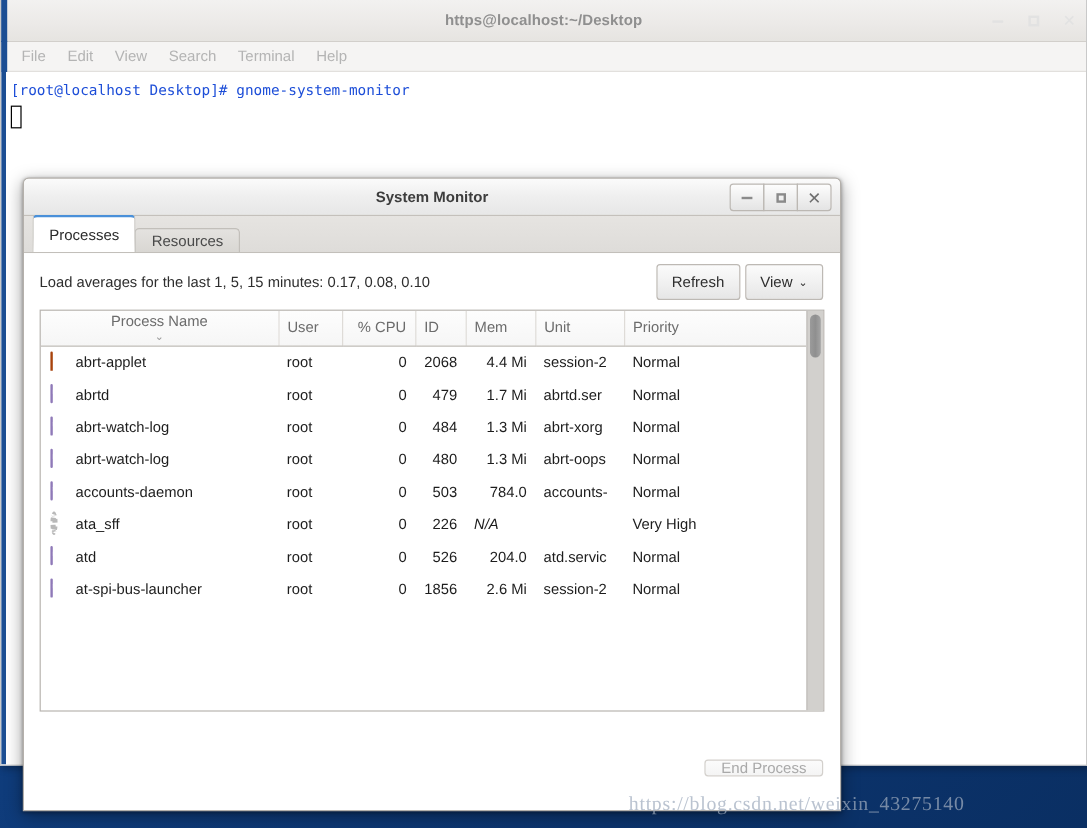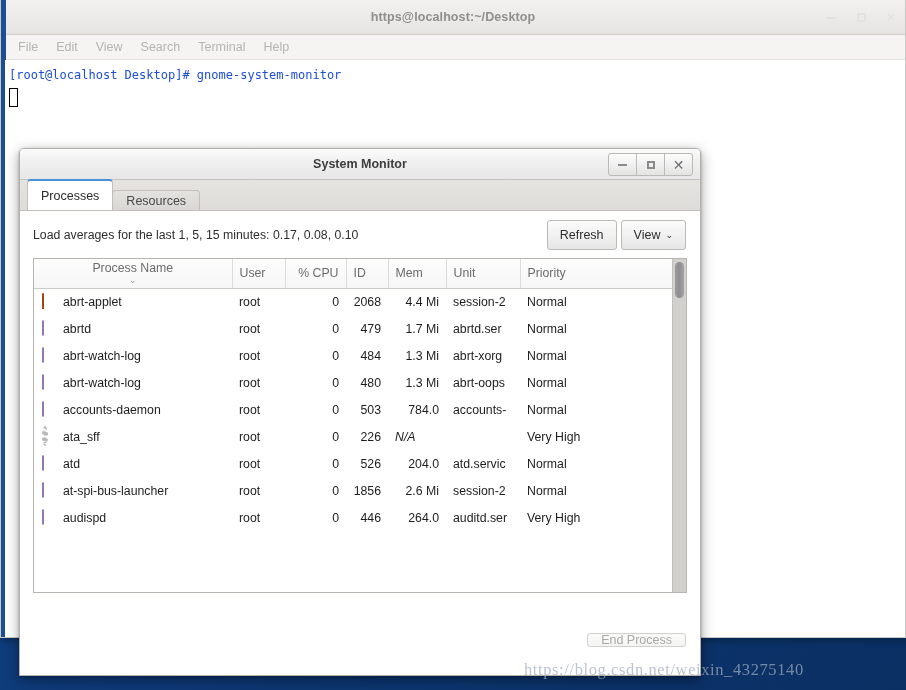--- a/index.html
+++ b/index.html
@@ -509,34 +509,20 @@
                   <span>at-spi-bus-launcher</span>
                 </span>
               </td>
               <td>root</td>
               <td class="num">0</td>
               <td class="num">1856</td>
               <td class="mem">2.6 Mi</td>
               <td>session-2</td>
               <td>Normal</td>
             </tr>
-            <tr>
-              <td class="name">
-                <span class="pname">
-                  <span class="ico"><span class="ico-diamond"></span></span>
-                  <span>audispd</span>
-                </span>
-              </td>
-              <td>root</td>
-              <td class="num">0</td>
-              <td class="num">446</td>
-              <td class="mem">264.0</td>
-              <td>auditd.ser</td>
-              <td>Very High</td>
-            </tr>
           </tbody>
       </table>
     </div>
     <div id="vscroll">
       <div id="vscroll-thumb"></div>
     </div>
   </div>
 
   <div id="sysmon-footer">
     <div id="end-process-btn">

